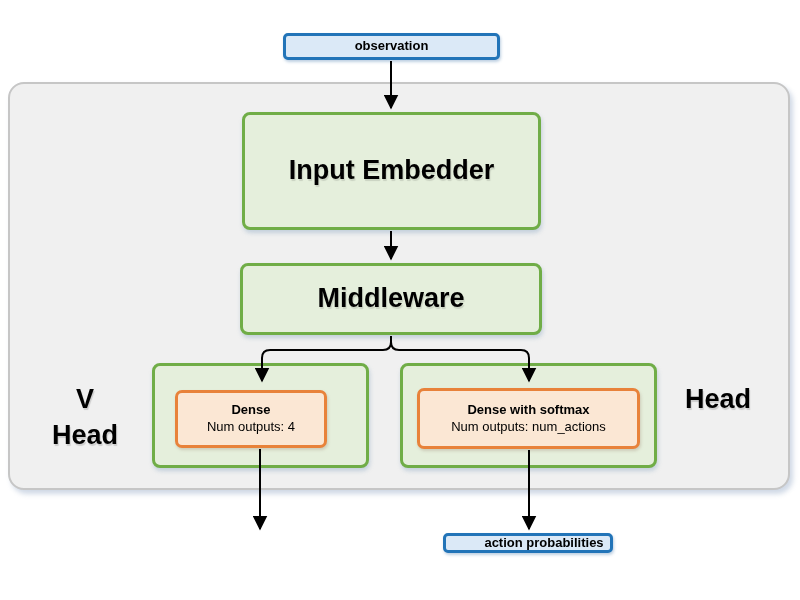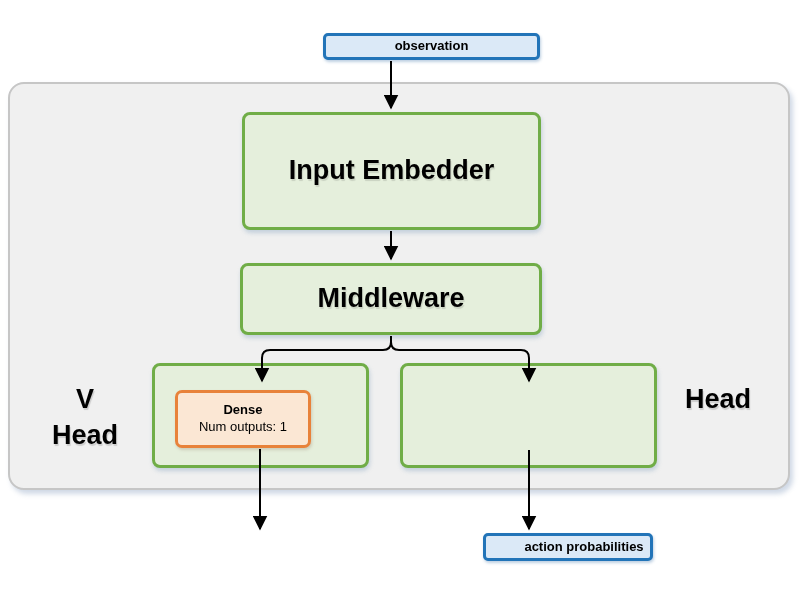--- a/index.html
+++ b/index.html
@@ -41,21 +41,20 @@
     text-align: center;
     line-height: 1.15;
   }
   .blue-node {
     background: var(--blue-fill);
     border: 3px solid var(--blue-border);
     border-radius: 5px;
     font-weight: bold;
     font-size: 13px;
     box-shadow: 1px 2px 3px rgba(110,150,190,0.45);
-    margin-left: 40px;
   }
   .green-node {
     background: var(--green-fill);
     border: 3px solid var(--green-border);
     border-radius: 8px;
     box-shadow: 1px 3px 4px rgba(130,160,190,0.40);
   }
   .green-title {
     font-weight: bold;
     font-size: 27px;
@@ -116,31 +115,35 @@
 
   <div class="node green-node" style="left:240px; top:263px; width:302px; height:72px;">
     <span class="green-title">Middleware</span>
   </div>
 
   <div class="head-label" style="left:25px; top:381px;">
     <div>V</div>
     <div>Head</div>
   </div>
   <div class="node green-node" style="left:152px; top:363px; width:217px; height:105px;"></div>
-  <div class="node orange-node" style="left:175px; top:390px; width:136px; height:58px;text-align:center;">
+  <div class="node orange-node" style="left:175px; top:390px; width:152px; height:58px;text-align:center;">
     <div class="title">Dense</div>
-    <div>Num outputs: 1</div>
+    <div>Num outputs: 4</div>
   </div>
 
   <div class="head-label" style="left:658px; top:381px;">
     <div>Head</div>
   </div>
   <div class="node green-node" style="left:400px; top:363px; width:257px; height:105px;"></div>
+  <div class="node orange-node" style="left:417px; top:388px; width:223px; height:61px;">
+    <div class="title">Dense with softmax</div>
+    <div>Num outputs: num_actions</div>
+  </div>
 
-  <div class="node blue-node" style="left:443px; top:533px; width:170px; height:28px;padding-left:32px;">
+  <div class="node blue-node" style="left:443px; top:533px; width:170px; height:20px;padding-left:32px;">
     <span>action probabilities</span>
   </div>
 
   <svg class="arrows" width="800" height="600" viewBox="0 0 800 600">
     <defs>
       <marker id="ah" viewBox="0 0 10 10" refX="9" refY="5" markerWidth="7.5" markerHeight="7.5" orient="auto">
         <path d="M0,0 L10,5 L0,10 Z"></path>
       </marker>
     </defs>
     <path class="connector" d="M391,61 V108" marker-end="url(#ah)"></path>

